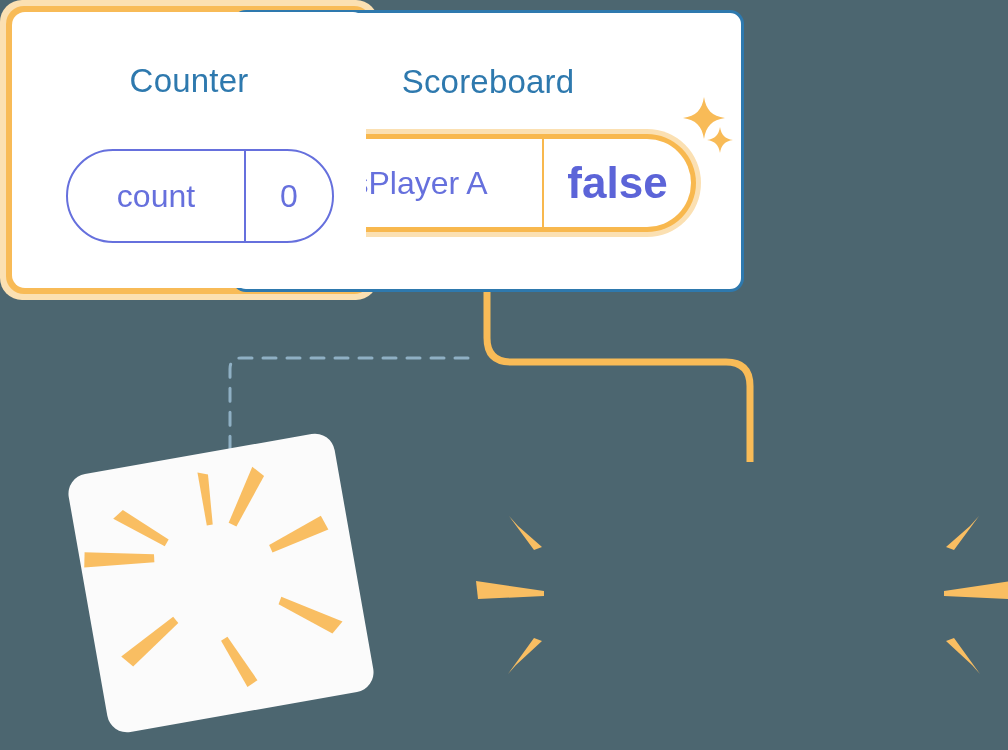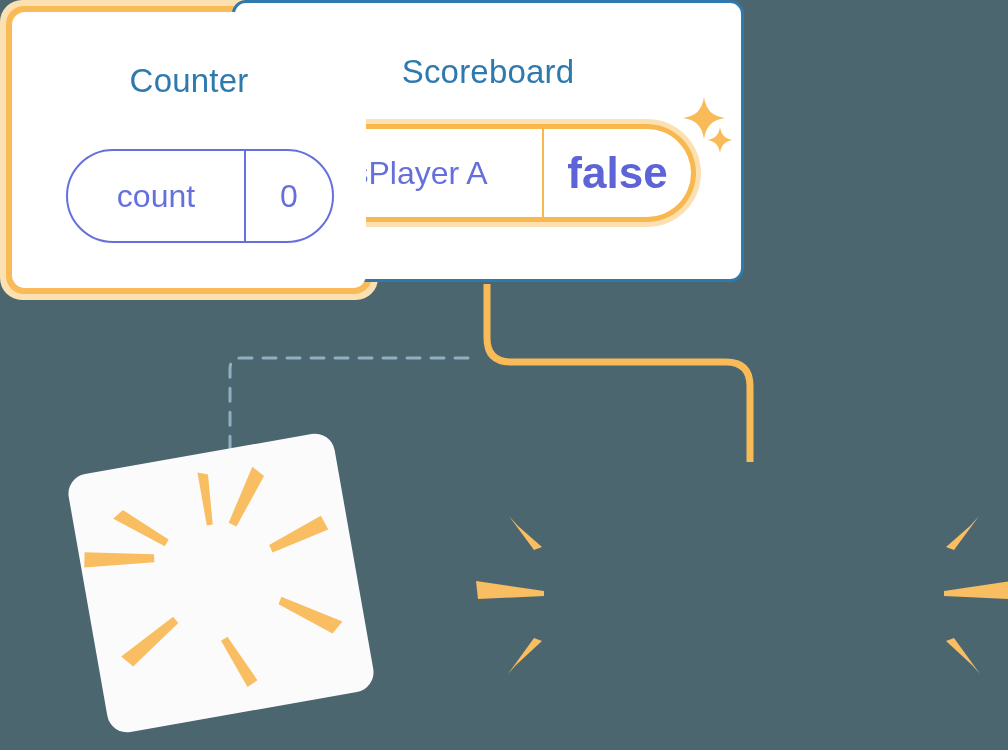--- a/index.html
+++ b/index.html
@@ -28,21 +28,21 @@
   
   .card {
     position: absolute;
     background: #ffffff;
     box-sizing: border-box;
   }
 
   
   #scoreboard-card {
     left: 232px;
-    top: 0;
+    top: 10px;
     width: 512px;
     height: 282px;
     border: 3px solid #2e79ae;
     border-radius: 14px;
   }
   .card-title {
     text-align: center;
     color: #2e79ae;
     font-size: 33px;
     font-weight: 400;

